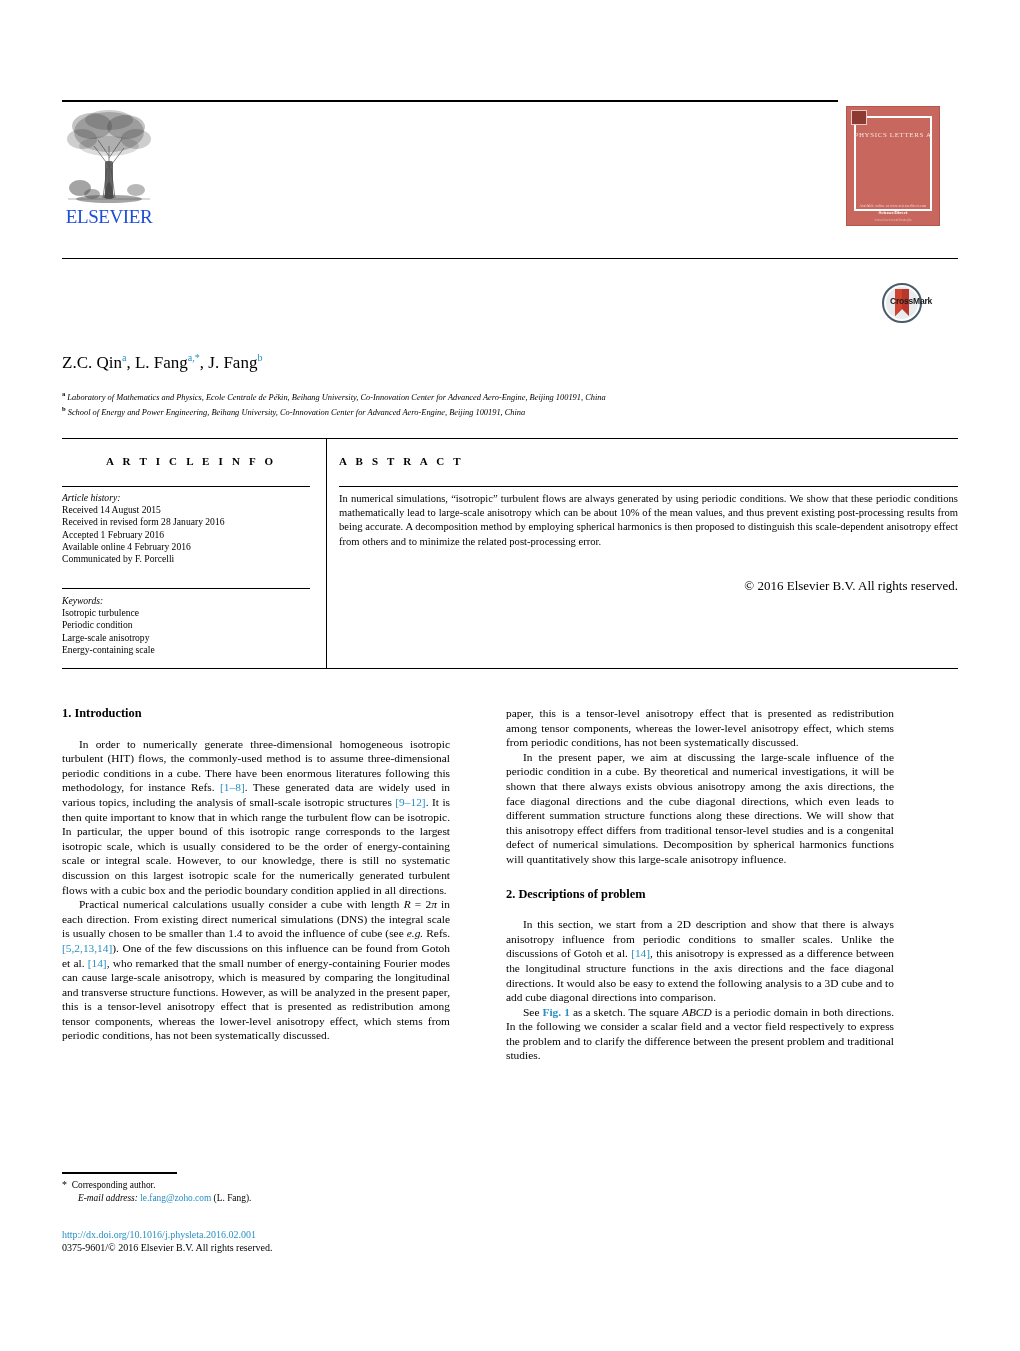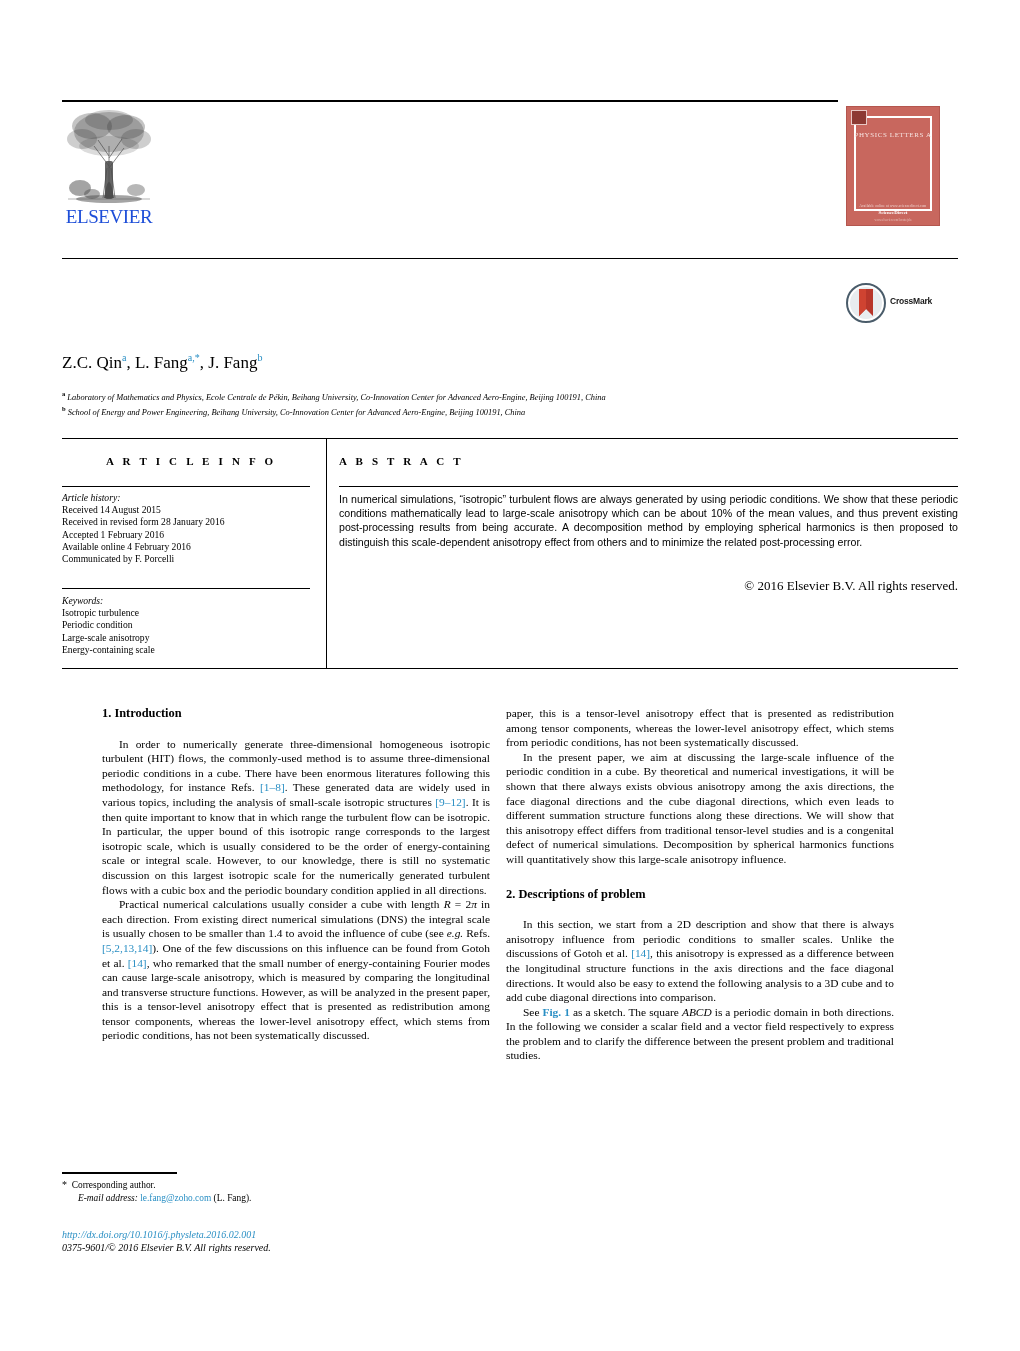--- a/index.html
+++ b/index.html
@@ -189,20 +189,21 @@
     font-size: 21.5px;
     line-height: 28px;
     color: #000;
   }
   .crossmark {
     position: absolute;
     left: 846px;
     top: 283px;
     width: 112px;
     height: 42px;
+    text-align: center;
   }
   .crossmark-label {
     position: absolute;
     left: 44px;
     top: 13px;
     font-family: "Liberation Sans", sans-serif;
     font-size: 8.5px;
     font-weight: bold;
     color: #1a1a1a;
     letter-spacing: -0.2px;
@@ -308,21 +309,21 @@
     font-family: "Liberation Serif", serif;
     font-size: 9.6px;
     line-height: 12.2px;
   }
   .keywords .lbl { font-style: italic; }
   .abstract-body {
     position: absolute;
     left: 339px;
     top: 492px;
     width: 619px;
-    font-family: Liberation Sans, sans-serif;
+    font-family: Liberation Serif, serif;
     font-size: 10.6px;
     line-height: 14.2px;
     text-align: justify;
     color: #000;
   }
   .abstract-copy {
     position: absolute;
     left: 339px;
     top: 578px;
     width: 619px;
@@ -343,21 +344,21 @@
   .body-col {
     position: absolute;
     top: 706px;
     width: 388px;
     font-family: "Liberation Serif", serif;
     font-size: 11.4px;
     line-height: 14.6px;
     text-align: justify;
     color: #000;
   }
-  .body-col.left { left: 62px; margin-left: 40px; }
+  .body-col.left { left: 62px; }
   .body-col.right { left: 506px; }
   .sec-head {
     font-weight: bold;
     font-size: 12.4px;
     margin: 0 0 16px 0;
     text-align: left;
   }
   .sec-head.spaced { margin-top: 20px; }
   .body-col p {
     margin: 0;
@@ -388,21 +389,20 @@
   .footnote .em { font-style: italic; }
   .footnote a, .footnote .link { color: #2a8fc4; }
   .doi-block {
     position: absolute;
     left: 62px;
     top: 1228px;
     width: 420px;
     font-family: "Liberation Serif", serif;
     font-size: 10px;
     line-height: 13.4px;
-    font-style: italic;
   }
   .doi-block .doi { color: #2a8fc4; }
 </style>
 </head>
 <body>
 
 <div class="page">
 
 
   <div class="masthead">

